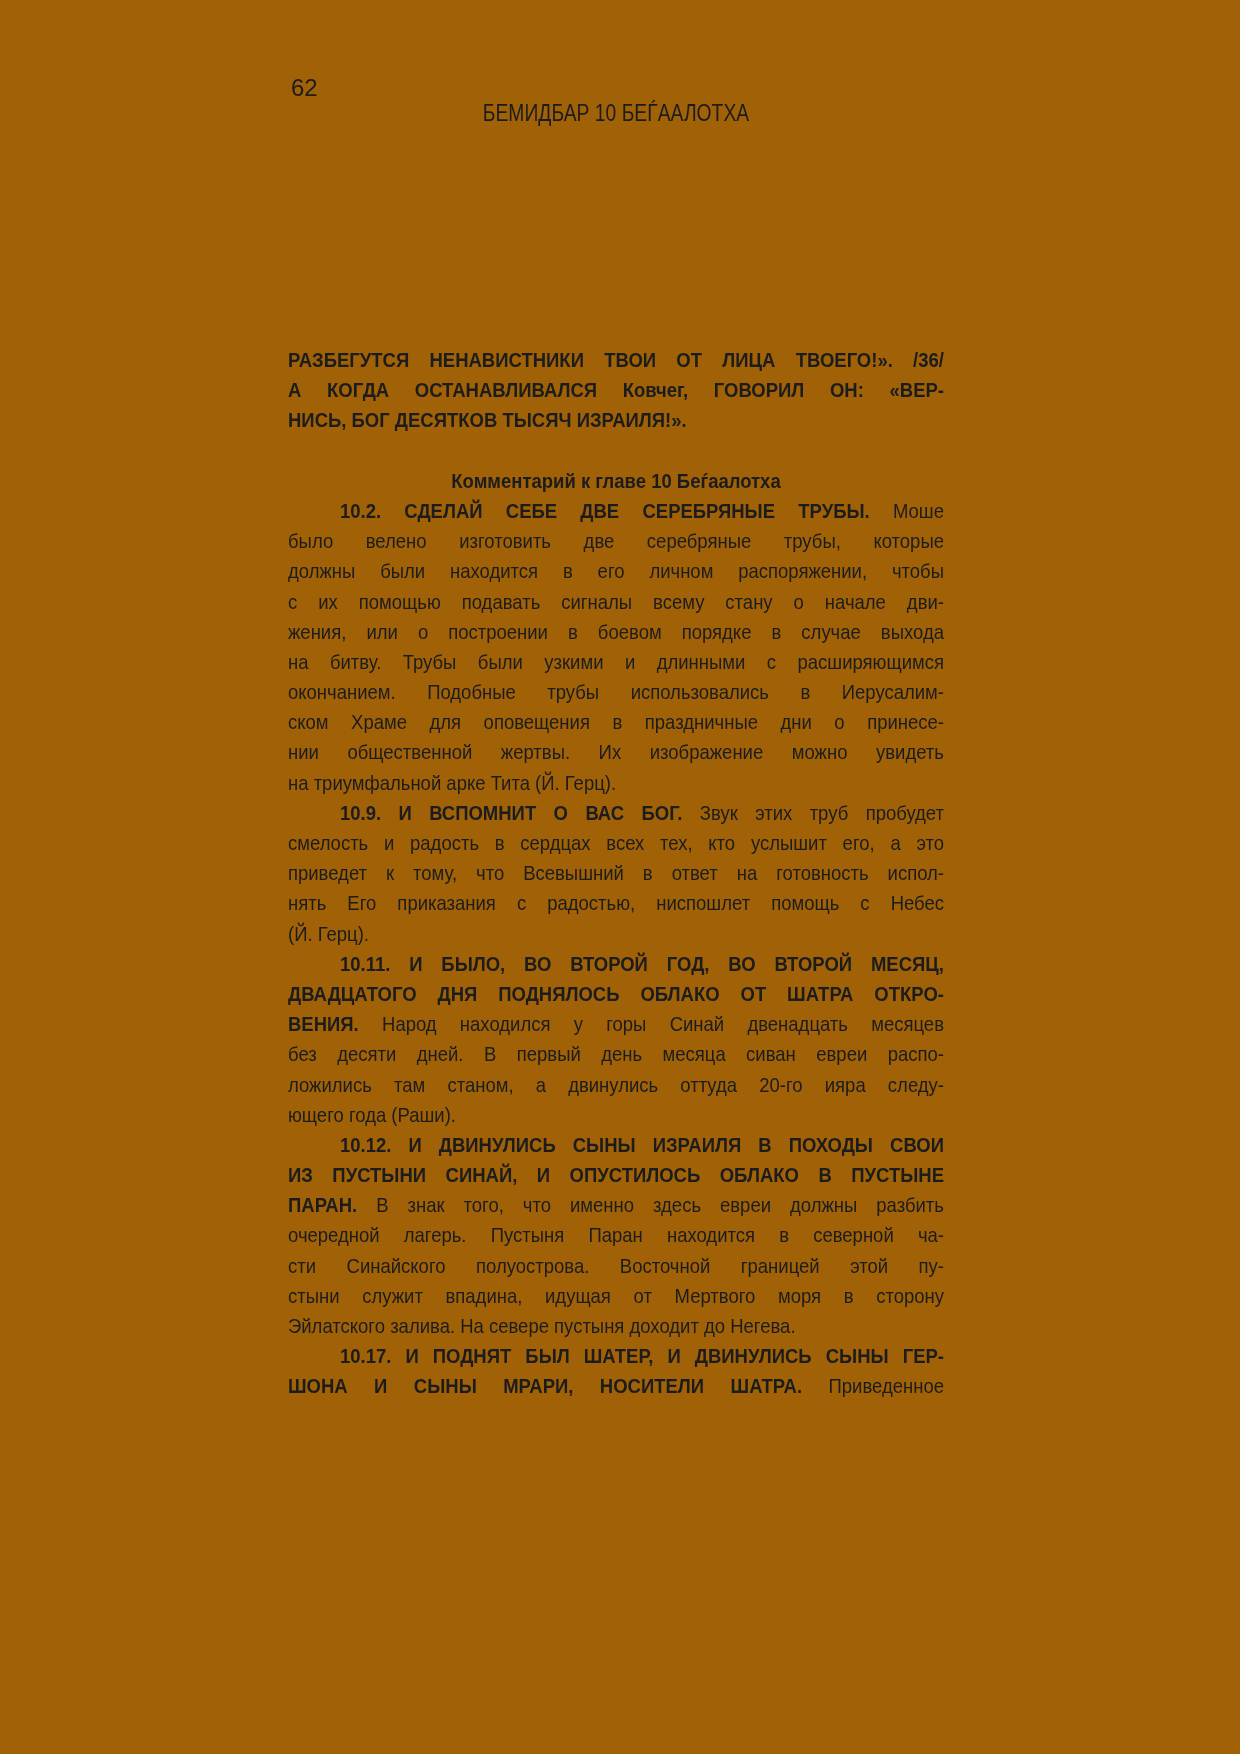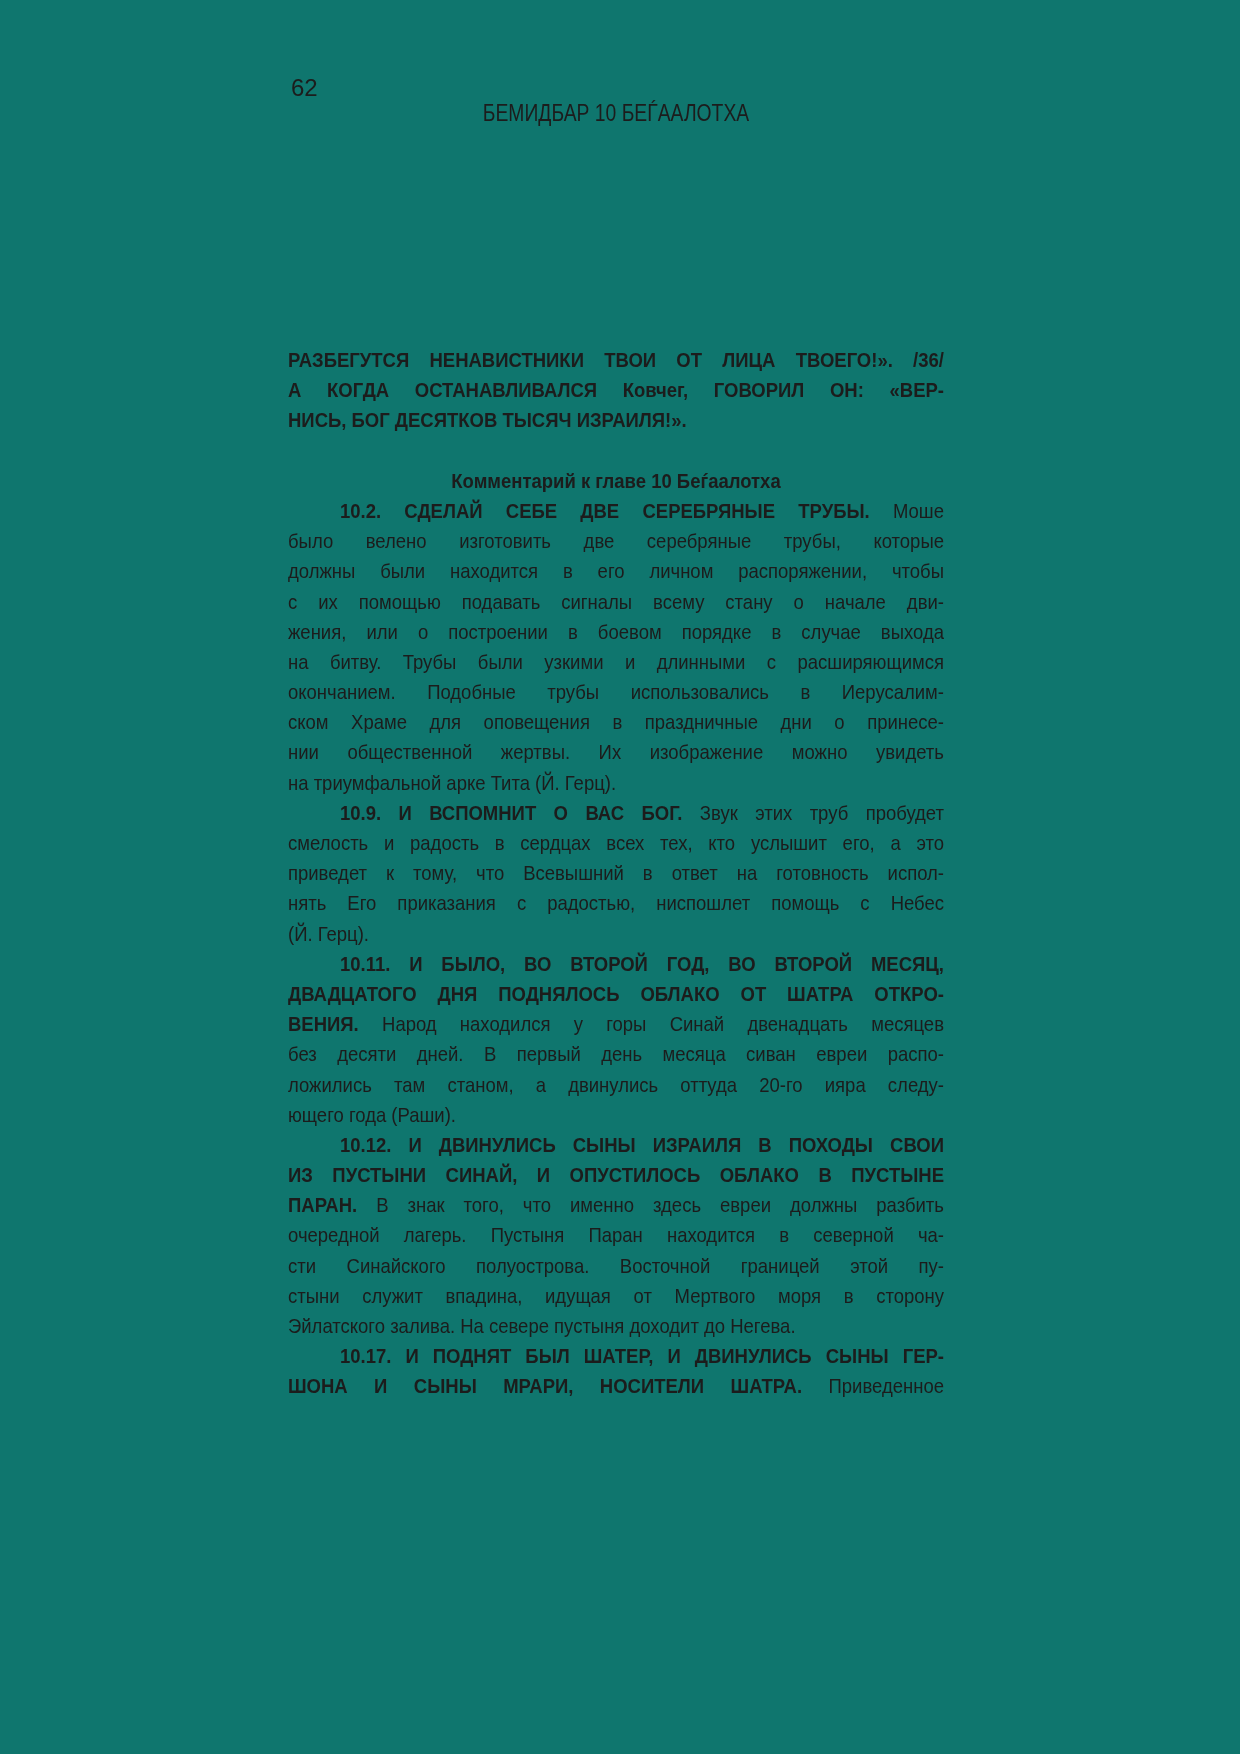--- a/index.html
+++ b/index.html
@@ -4,21 +4,21 @@
 <style>
   html,body{margin:0;padding:0;}
   body{
     width:1240px;height:1754px;
     background:#ffffff;
     font-family:"Liberation Sans","DejaVu Sans",sans-serif;
     color:#1c1c1c;
     position:relative;
     -webkit-font-smoothing:antialiased;
   }
-  .page{position:absolute;inset:0;background:#0f766e;text-decoration:underline;}
+  .page{position:absolute;inset:0;background:#a16207;text-decoration:underline;}
   .pageno{
     position:absolute;left:291px;top:74px;
     font-size:24px;line-height:28px;font-weight:400;
   }
   .runhead{
     position:absolute;left:288px;top:100px;width:656px;
     text-align:center;font-size:23px;line-height:27px;font-weight:400;
     transform:scaleX(0.84);transform-origin:50% 50%;
     white-space:nowrap;
   }

